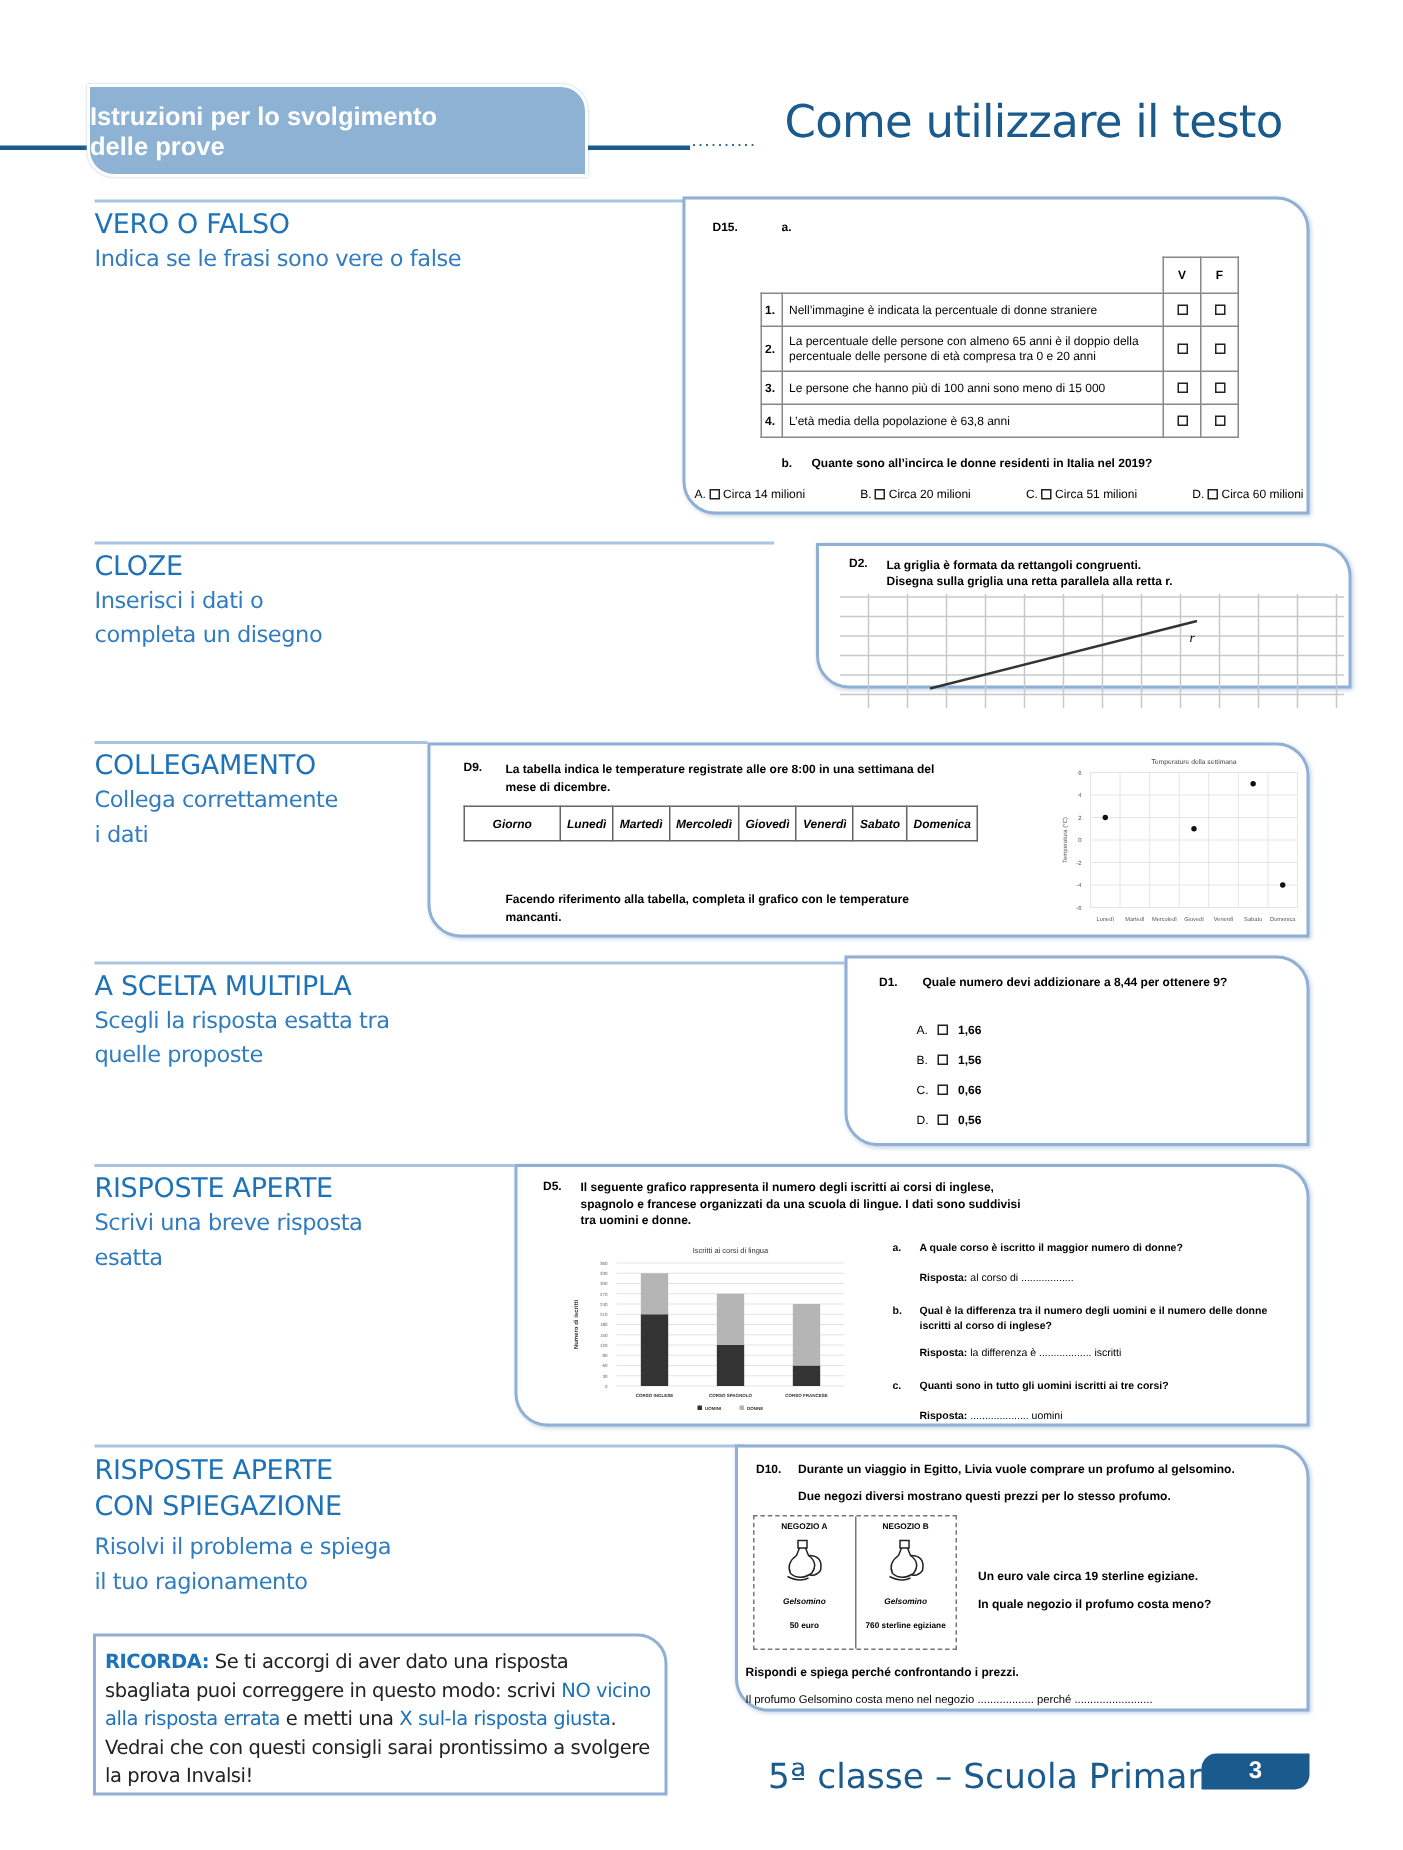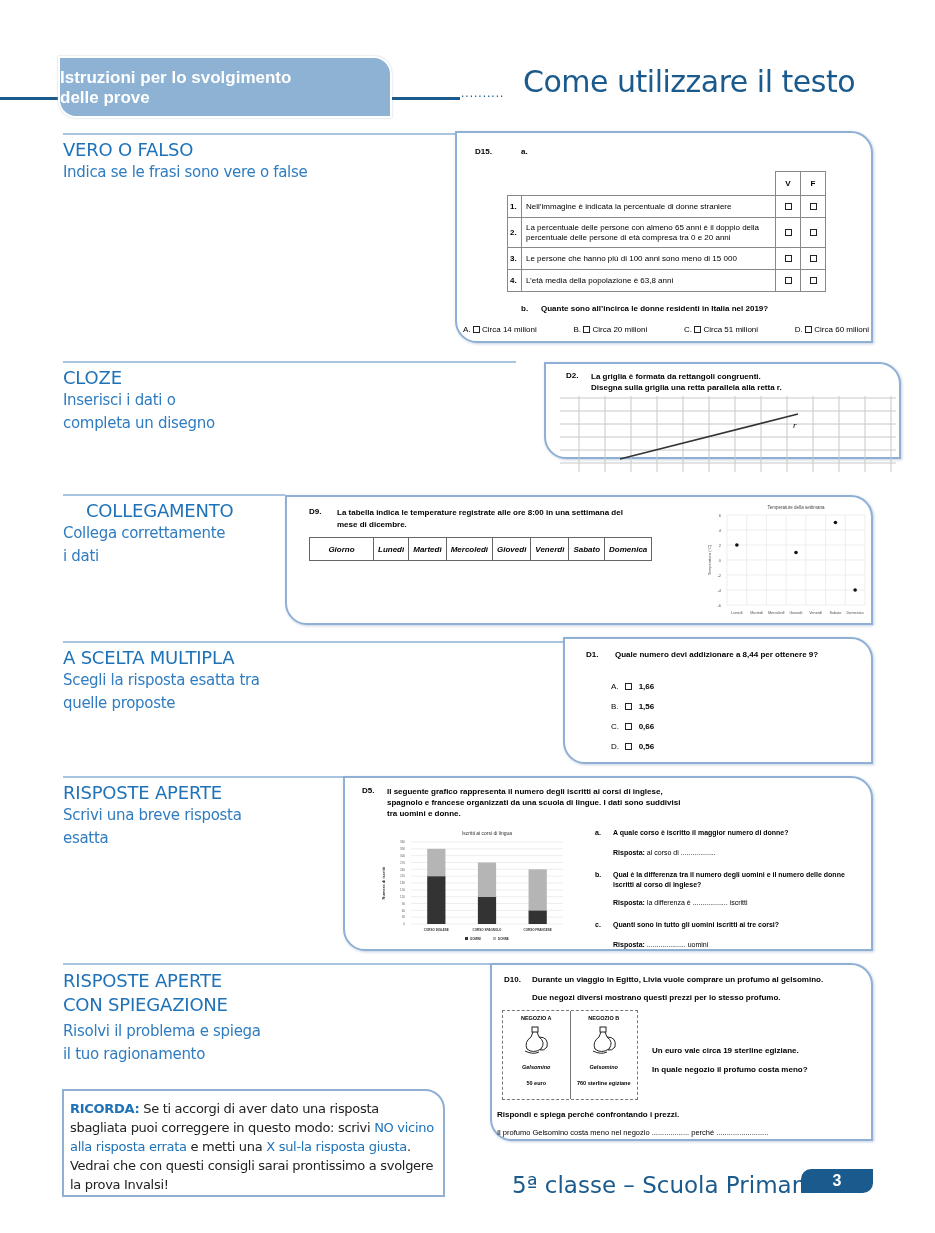--- a/index.html
+++ b/index.html
@@ -149,21 +149,21 @@
         <line x1="279" y1="0" x2="279" y2="76"></line>
         <line x1="305" y1="0" x2="305" y2="76"></line>
       <line x1="331" y1="0" x2="331" y2="76"></line>
     </g>
     <line x1="60" y1="63" x2="238" y2="18" stroke="#333" stroke-width="1.6"></line>
     <text x="233" y="32" font-size="9" font-style="italic" font-family="Liberation Serif, serif">r</text>
   </svg>
 </div>
 
 <div class="sec-line" style="left:63px; top:494px; width:222px;"></div>
-<div class="sec-title" style="top:500px;margin-left:23px;">COLLEGAMENTO</div>
+<div class="sec-title" style="top:500px;">COLLEGAMENTO</div>
 <div class="sec-desc" style="top:522px;">
   <div>Collega correttamente</div>
   <div>i dati</div>
 </div>
 
 <div class="qbox" style="left:285px; top:495px; width:588px; height:130px;">
   <div class="qb" style="position:absolute; left:22px; top:10px;">D9.</div>
   <div class="qb" style="position:absolute; left:50px; top:10px; line-height:12px;">
     <div>La tabella indica le temperature registrate alle ore 8:00 in una settimana del</div>
     <div>mese di dicembre.</div>
@@ -175,20 +175,24 @@
       <td class="bold">Lunedì</td>
       <td class="bold">Martedì</td>
       <td class="bold">Mercoledì</td>
       <td class="bold">Giovedì</td>
       <td class="bold">Venerdì</td>
       <td class="bold">Sabato</td>
       <td class="bold">Domenica</td>
     </tr>
   </tbody>
     </table>
+  <div class="qb" style="position:absolute; left:50px; top:97px; width:352px; line-height:12px; text-align:justify;">
+    <div>Facendo riferimento alla tabella, completa il grafico con le temperature</div>
+    <div>mancanti.</div>
+  </div>
   <svg id="temp-chart" style="position:absolute; left:418px; top:4px;" width="165" height="120">
       <text x="91" y="8" font-size="4.5" text-anchor="middle" fill="#444">Temperature della settimana</text>
       <text x="6" y="59" font-size="4" text-anchor="middle" fill="#555" transform="rotate(-90 6 59)">Temperatura (°C)</text>
       <line x1="22" x2="160" y1="104" y2="104" stroke="#e2e2e2" stroke-width="0.6"></line>
       <text x="16" y="105.5" font-size="4" text-anchor="end" fill="#555">-6</text>
       <line x1="22" x2="160" y1="89" y2="89" stroke="#e2e2e2" stroke-width="0.6"></line>
       <text x="16" y="90.5" font-size="4" text-anchor="end" fill="#555">-4</text>
       <line x1="22" x2="160" y1="74" y2="74" stroke="#e2e2e2" stroke-width="0.6"></line>
       <text x="16" y="75.5" font-size="4" text-anchor="end" fill="#555">-2</text>
       <line x1="22" x2="160" y1="59" y2="59" stroke="#e2e2e2" stroke-width="0.6"></line>

